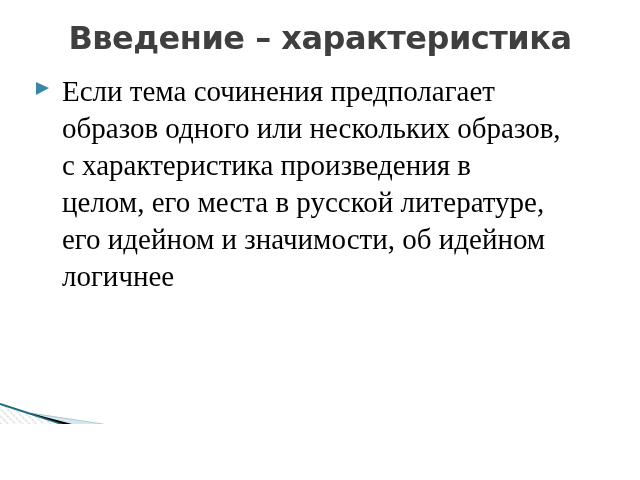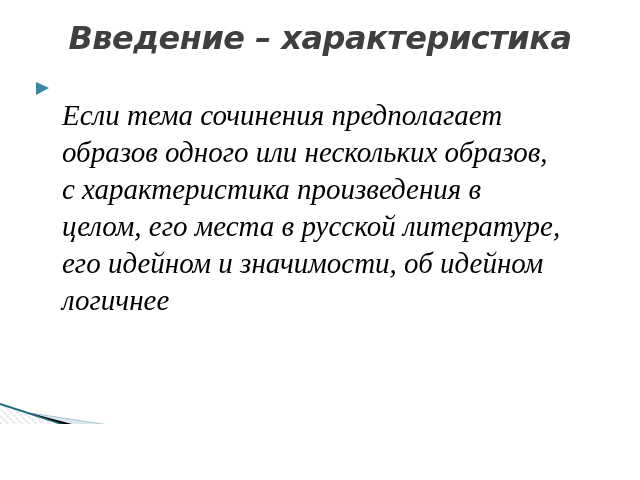--- a/index.html
+++ b/index.html
@@ -7,21 +7,20 @@
     padding: 0;
     background: #ffffff;
   }
   .slide {
     position: relative;
     width: 640px;
     height: 424px;
     background: #ffffff;
     overflow: hidden;
     font-family: "Liberation Serif", serif;
-    font-style: italic;
   }
   .slide-title {
     margin: 21px 10px 0 10px;
     text-align: center;
     font-family: "DejaVu Sans", sans-serif;
     font-weight: bold;
     font-size: 32px;
     line-height: 35px;
     letter-spacing: -0.5px;
     color: #3f3f3f;
@@ -45,21 +44,20 @@
     border-left: 13px solid #3a87a5;
     border-top: 6px solid transparent;
     border-bottom: 7px solid transparent;
     margin-top: 9px;
     margin-right: 13px;
   }
   .bullet-text {
     font-size: 29px;
     line-height: 37px;
     color: #000000;
-    margin-top: 24px;
   }
   .bullet-text .body-line {
     white-space: nowrap;
   }
   .corner-decoration {
     position: absolute;
     left: 0;
     top: 0;
     width: 640px;
     height: 480px;

